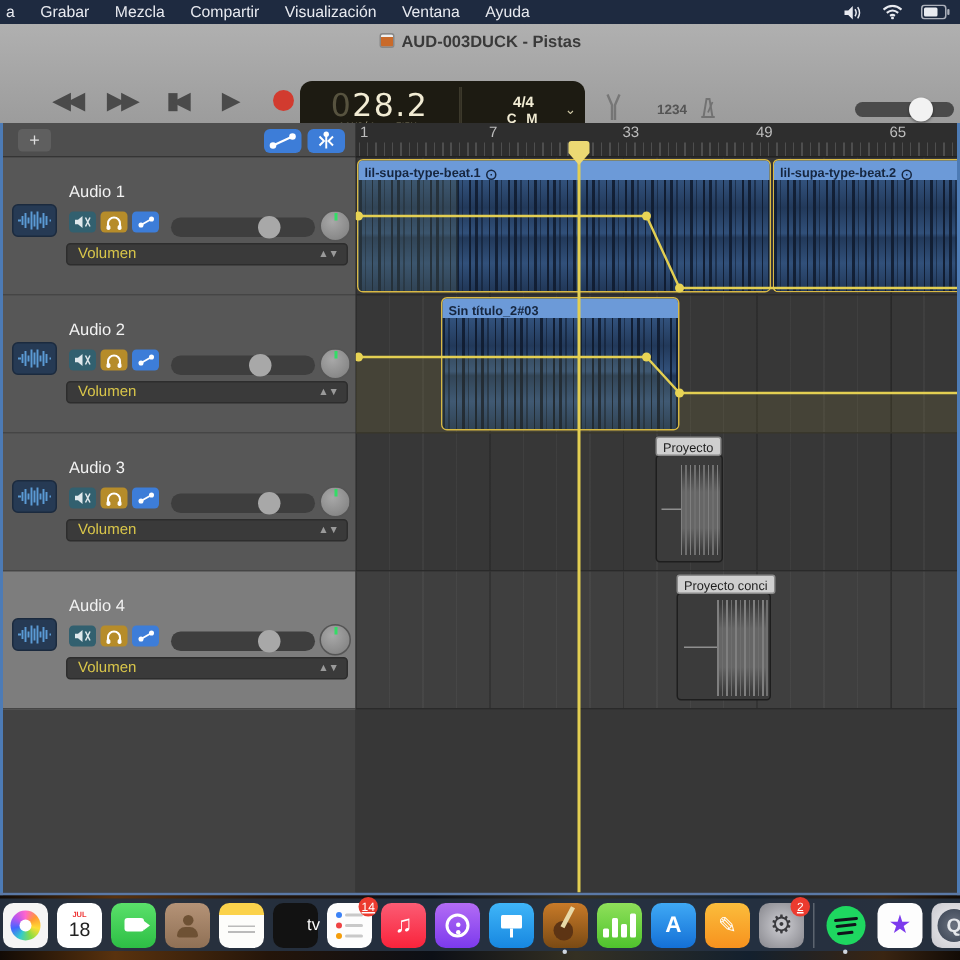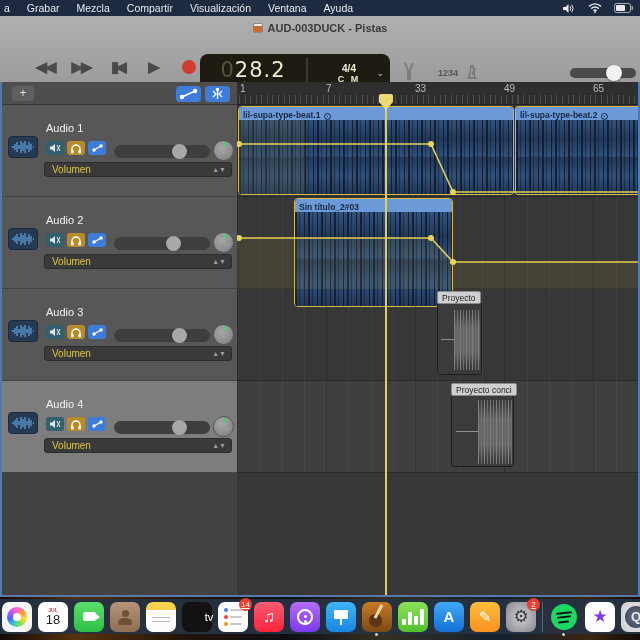--- a/index.html
+++ b/index.html
@@ -435,21 +435,21 @@
       <div class="region-blue" style="left:278px; top:1px; width:126px; height:89px; border-right:none; border-radius:4px 0 0 4px;">
         <div class="rhead">
             <span>lil-supa-type-beat.2</span>
             <span class="loopicon"></span>
           </div>
         <div class="wavebody"></div>
       </div>
     </div>
 
     <div class="lane" style="top:115px;">
-      <div class="region-blue" style="left:57px; top:1px; width:159px; height:109px;">
+      <div class="region-blue" style="left:57px; top:1px; width:159px; height:89px;">
         <div class="rhead">
             <span>Sin título_2#03</span>
           </div>
         <div class="wavebody"></div>
       </div>
     </div>
 
     <div class="lane" style="top:207px;">
       <div class="glabel" style="left:200px; top:2px;">
           <span>Proyecto</span>

